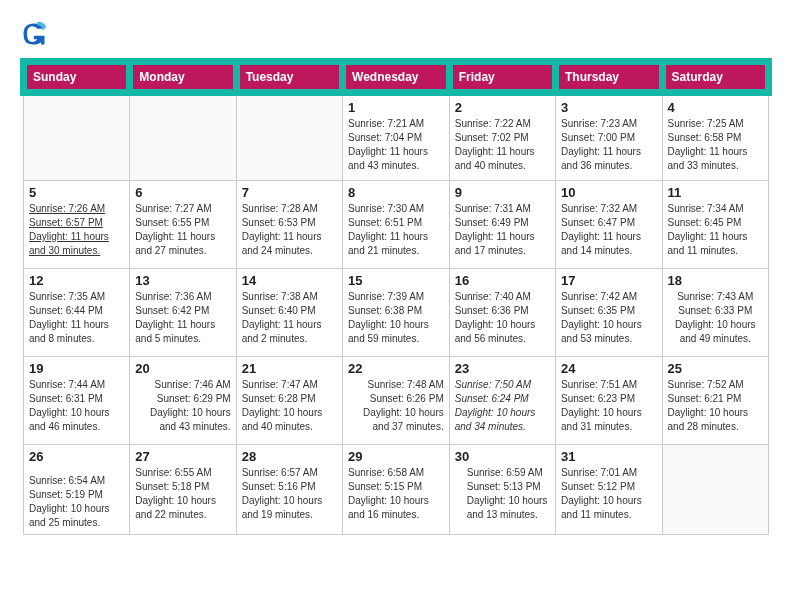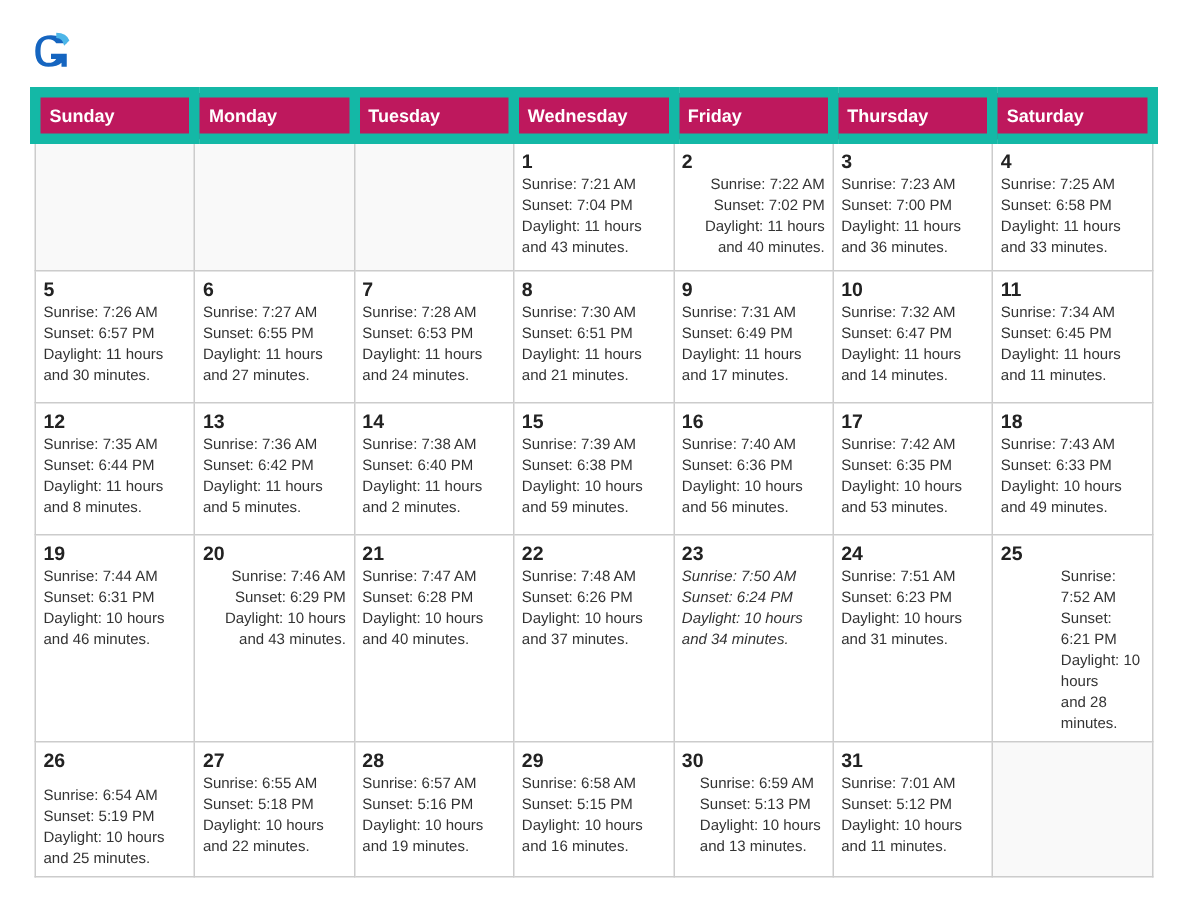--- a/index.html
+++ b/index.html
@@ -123,21 +123,21 @@
         <td class="empty-cell"></td>
         <td>
           <span class="day-number">1</span>
           <div class="day-info" style="white-space: pre-line;">Sunrise: 7:21 AM
 Sunset: 7:04 PM
 Daylight: 11 hours
 and 43 minutes.</div>
         </td>
         <td>
           <span class="day-number">2</span>
-          <div class="day-info" style="white-space: pre-line; text-align: right;">Sunrise: 7:22 AM
+          <div class="day-info" style="white-space: pre-line;">Sunrise: 7:22 AM
 Sunset: 7:02 PM
 Daylight: 11 hours
 and 40 minutes.</div>
         </td>
         <td>
           <span class="day-number">3</span>
           <div class="day-info" style="white-space: pre-line;">Sunrise: 7:23 AM
 Sunset: 7:00 PM
 Daylight: 11 hours
 and 36 minutes.</div>
@@ -146,21 +146,21 @@
           <span class="day-number">4</span>
           <div class="day-info" style="white-space: pre-line;">Sunrise: 7:25 AM
 Sunset: 6:58 PM
 Daylight: 11 hours
 and 33 minutes.</div>
         </td>
       </tr>
       <tr>
         <td>
           <span class="day-number">5</span>
-          <div class="day-info" style="white-space: pre-line;">Sunrise: 7:26 AM
+          <div class="day-info" style="white-space: pre-line; text-decoration: underline;">Sunrise: 7:26 AM
 Sunset: 6:57 PM
 Daylight: 11 hours
 and 30 minutes.</div>
         </td>
         <td>
           <span class="day-number">6</span>
           <div class="day-info" style="white-space: pre-line;">Sunrise: 7:27 AM
 Sunset: 6:55 PM
 Daylight: 11 hours
 and 27 minutes.</div>
@@ -239,21 +239,21 @@
         </td>
         <td>
           <span class="day-number">17</span>
           <div class="day-info" style="white-space: pre-line;">Sunrise: 7:42 AM
 Sunset: 6:35 PM
 Daylight: 10 hours
 and 53 minutes.</div>
         </td>
         <td>
           <span class="day-number">18</span>
-          <div class="day-info" style="white-space: pre-line;">Sunrise: 7:43 AM
+          <div class="day-info" style="white-space: pre-line; text-align: center;">Sunrise: 7:43 AM
 Sunset: 6:33 PM
 Daylight: 10 hours
 and 49 minutes.</div>
         </td>
       </tr>
       <tr>
         <td>
           <span class="day-number">19</span>
           <div class="day-info" style="white-space: pre-line;">Sunrise: 7:44 AM
 Sunset: 6:31 PM
@@ -269,42 +269,42 @@
         </td>
         <td>
           <span class="day-number">21</span>
           <div class="day-info" style="white-space: pre-line;">Sunrise: 7:47 AM
 Sunset: 6:28 PM
 Daylight: 10 hours
 and 40 minutes.</div>
         </td>
         <td>
           <span class="day-number">22</span>
-          <div class="day-info" style="white-space: pre-line;">Sunrise: 7:48 AM
+          <div class="day-info" style="white-space: pre-line; text-align: right;">Sunrise: 7:48 AM
 Sunset: 6:26 PM
 Daylight: 10 hours
 and 37 minutes.</div>
         </td>
         <td>
           <span class="day-number">23</span>
           <div class="day-info" style="white-space: pre-line; font-style: italic;">Sunrise: 7:50 AM
 Sunset: 6:24 PM
 Daylight: 10 hours
 and 34 minutes.</div>
         </td>
         <td>
           <span class="day-number">24</span>
           <div class="day-info" style="white-space: pre-line;">Sunrise: 7:51 AM
 Sunset: 6:23 PM
 Daylight: 10 hours
 and 31 minutes.</div>
         </td>
         <td>
           <span class="day-number">25</span>
-          <div class="day-info" style="white-space: pre-line; margin-left: 40px;">Sunrise: 7:52 AM
+          <div class="day-info" style="white-space: pre-line;">Sunrise: 7:52 AM
 Sunset: 6:21 PM
 Daylight: 10 hours
 and 28 minutes.</div>
         </td>
       </tr>
       <tr>
         <td>
           <span class="day-number">26</span>
           <div class="day-info" style="white-space: pre-line; margin-top: 10px;">Sunrise: 6:54 AM
 Sunset: 5:19 PM

